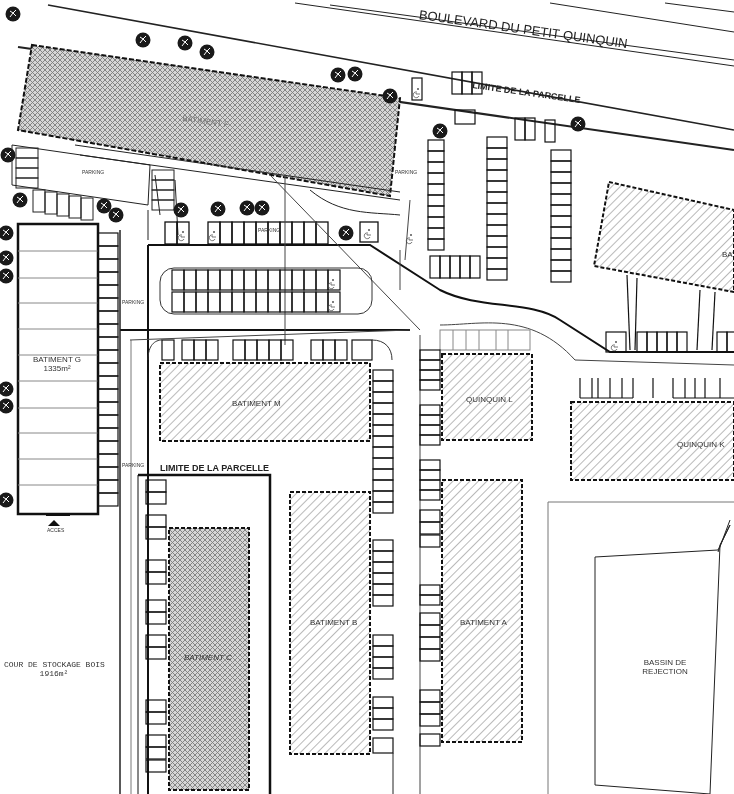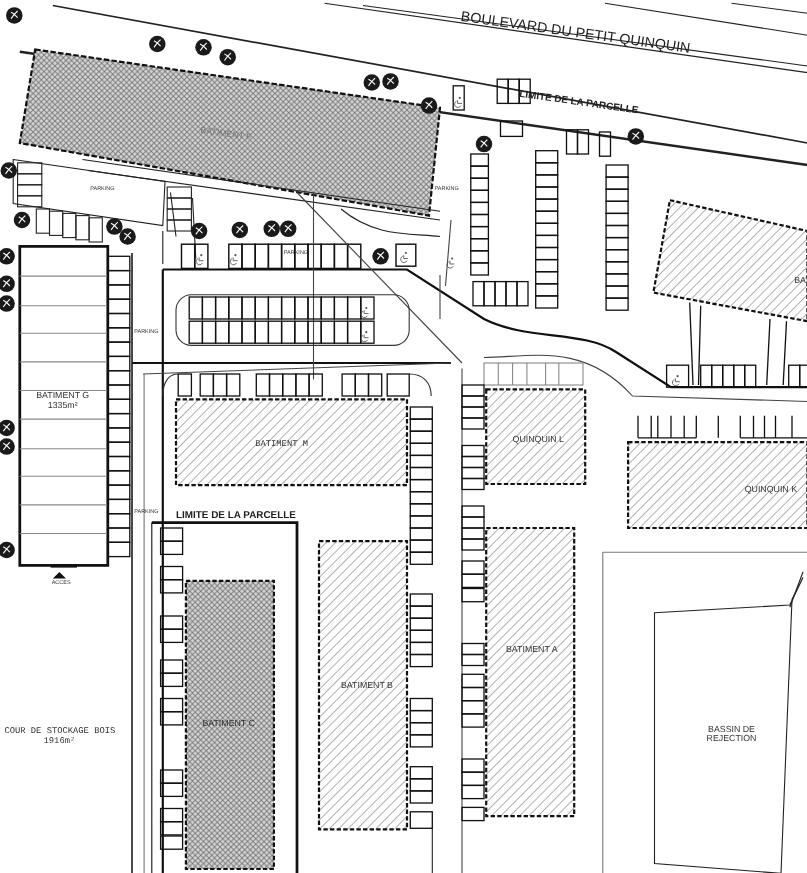--- a/index.html
+++ b/index.html
@@ -419,27 +419,27 @@
 <div class="lbl lbl-limit" style="left:473px; top:80px; transform:rotate(8deg); transform-origin:left top;">LIMITE DE LA PARCELLE</div>
 <div class="lbl lbl-limit" style="left:160px; top:463px;">LIMITE DE LA PARCELLE</div>
 
 <div class="lbl lbl-small" style="left:182px; top:117px; color:#777; transform:rotate(8deg);">BATIMENT F</div>
 
 <div class="lbl lbl-small" style="left:32px; top:355px; width:50px;text-align:center;">
   <div>BATIMENT G</div>
   <div>1335m²</div>
 </div>
 
-<div class="lbl lbl-small" style="left:232px; top:399px;font-family:Liberation Mono, monospace;">BATIMENT M</div>
+<div class="lbl lbl-small" style="left:232px; top:399px;">BATIMENT M</div>
 <div class="lbl lbl-small" style="left:466px; top:395px;">QUINQUIN L</div>
 <div class="lbl lbl-small" style="left:677px; top:440px;">QUINQUIN K</div>
 <div class="lbl lbl-small" style="left:722px; top:250px;">BA</div>
-<div class="lbl lbl-small" style="left:184px; top:653px;">BATIMENT C</div>
+<div class="lbl lbl-small" style="left:184px; top:653px;font-style:italic;">BATIMENT C</div>
 <div class="lbl lbl-small" style="left:310px; top:618px;">BATIMENT B</div>
-<div class="lbl lbl-small" style="left:460px; top:586px;">BATIMENT A</div>
+<div class="lbl lbl-small" style="left:460px; top:618px;">BATIMENT A</div>
 
 <div class="lbl lbl-small" style="left:4px; top:660px; width:100px;font-family:Liberation Mono, monospace;">
   <div>COUR DE STOCKAGE BOIS</div>
   <div>1916m²</div>
 </div>
 
 <div class="lbl lbl-small" style="left:630px; top:658px; width:70px;">
   <div>BASSIN DE</div>
   <div>REJECTION</div>
 </div>

